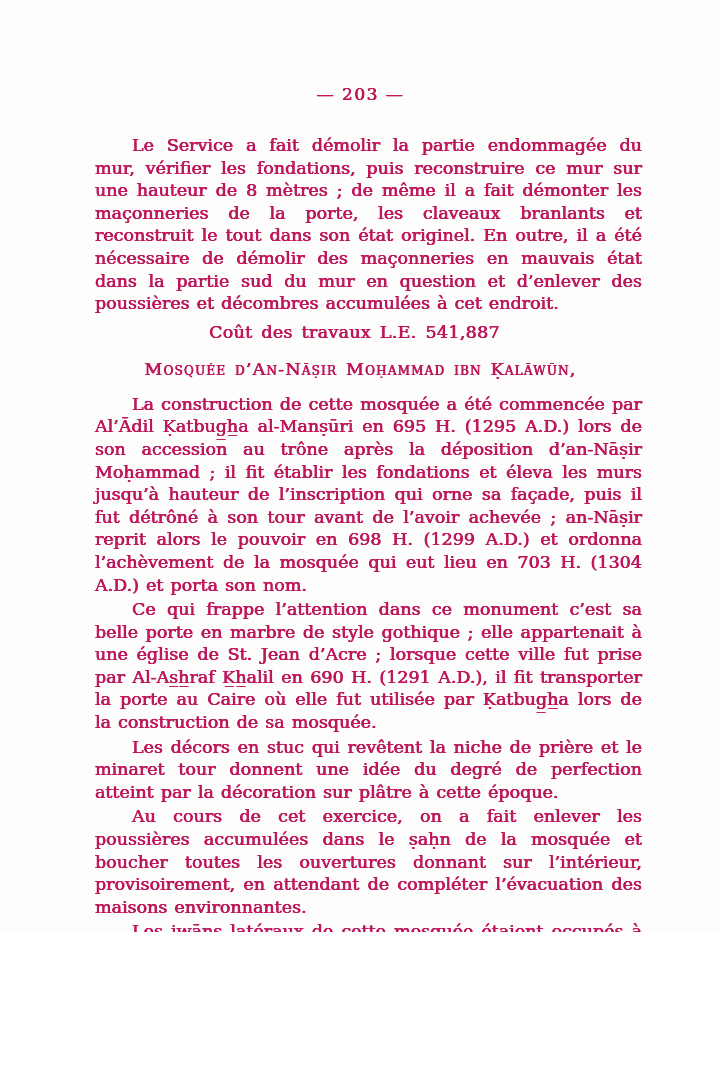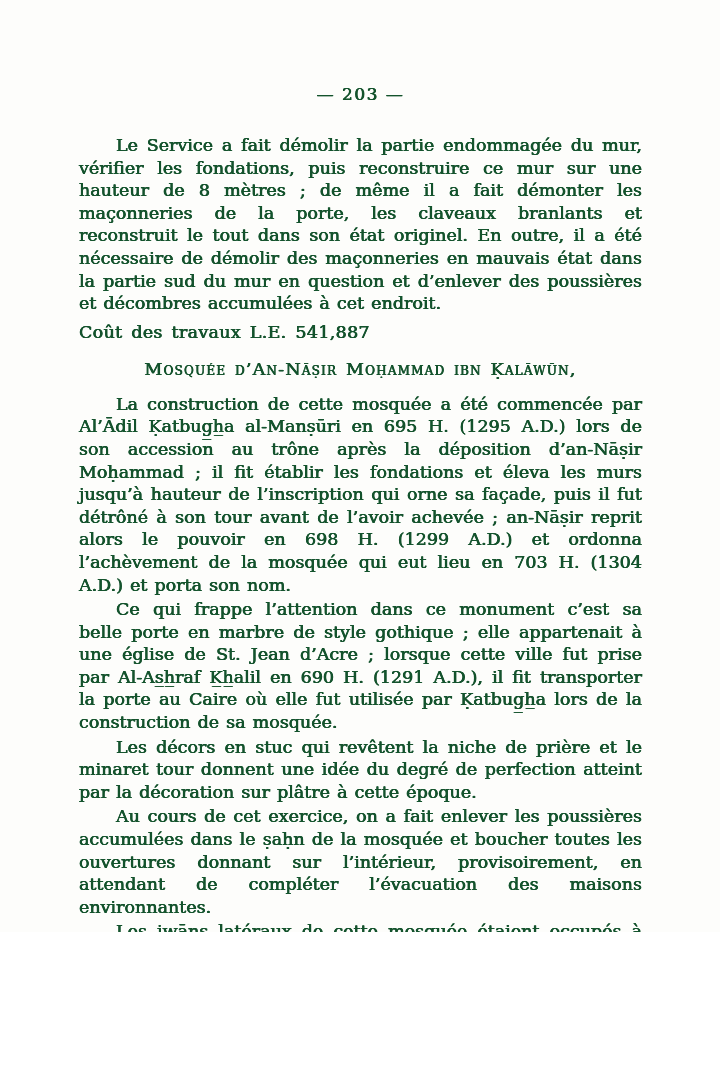--- a/index.html
+++ b/index.html
@@ -7,21 +7,21 @@
     padding: 0;
     background: #ffffff;
   }
   .page {
     position: relative;
     width: 720px;
     height: 932px;
     background: #fdfdfb;
     overflow: hidden;
     font-family: "DejaVu Serif", serif;
-    color: #14532d;
+    color: #be185d;
     
     text-shadow: 0.35px 0 0 currentColor, -0.35px 0 0 currentColor;
   }
   .column {
     position: absolute;
     left: 79px;
     top: 84px;
     width: 563px;
   }
   .pagenum {
@@ -29,26 +29,26 @@
     font-size: 17px;
     letter-spacing: 1.5px;
     margin: 0 0 30px 0;
   }
   .body-para {
     font-size: 17.5px;
     line-height: 22.6px;
     text-align: justify;
     text-indent: 37px;
     word-spacing: 1.5px;
-    margin: 0 0 2px 0;
+    margin: 0 0 2px 16px;
     hyphens: none;
   }
   .cost {
     font-size: 17.5px;
-    text-align: left;
+    text-align: center;
     padding-right: 12px;
     letter-spacing: 0.3px;
     word-spacing: 3px;
     margin: 7px 0 14px 0;
   }
   .cost.last {
     margin: 5px 0 16px 0;
   }
   .heading {
     font-variant: small-caps;

